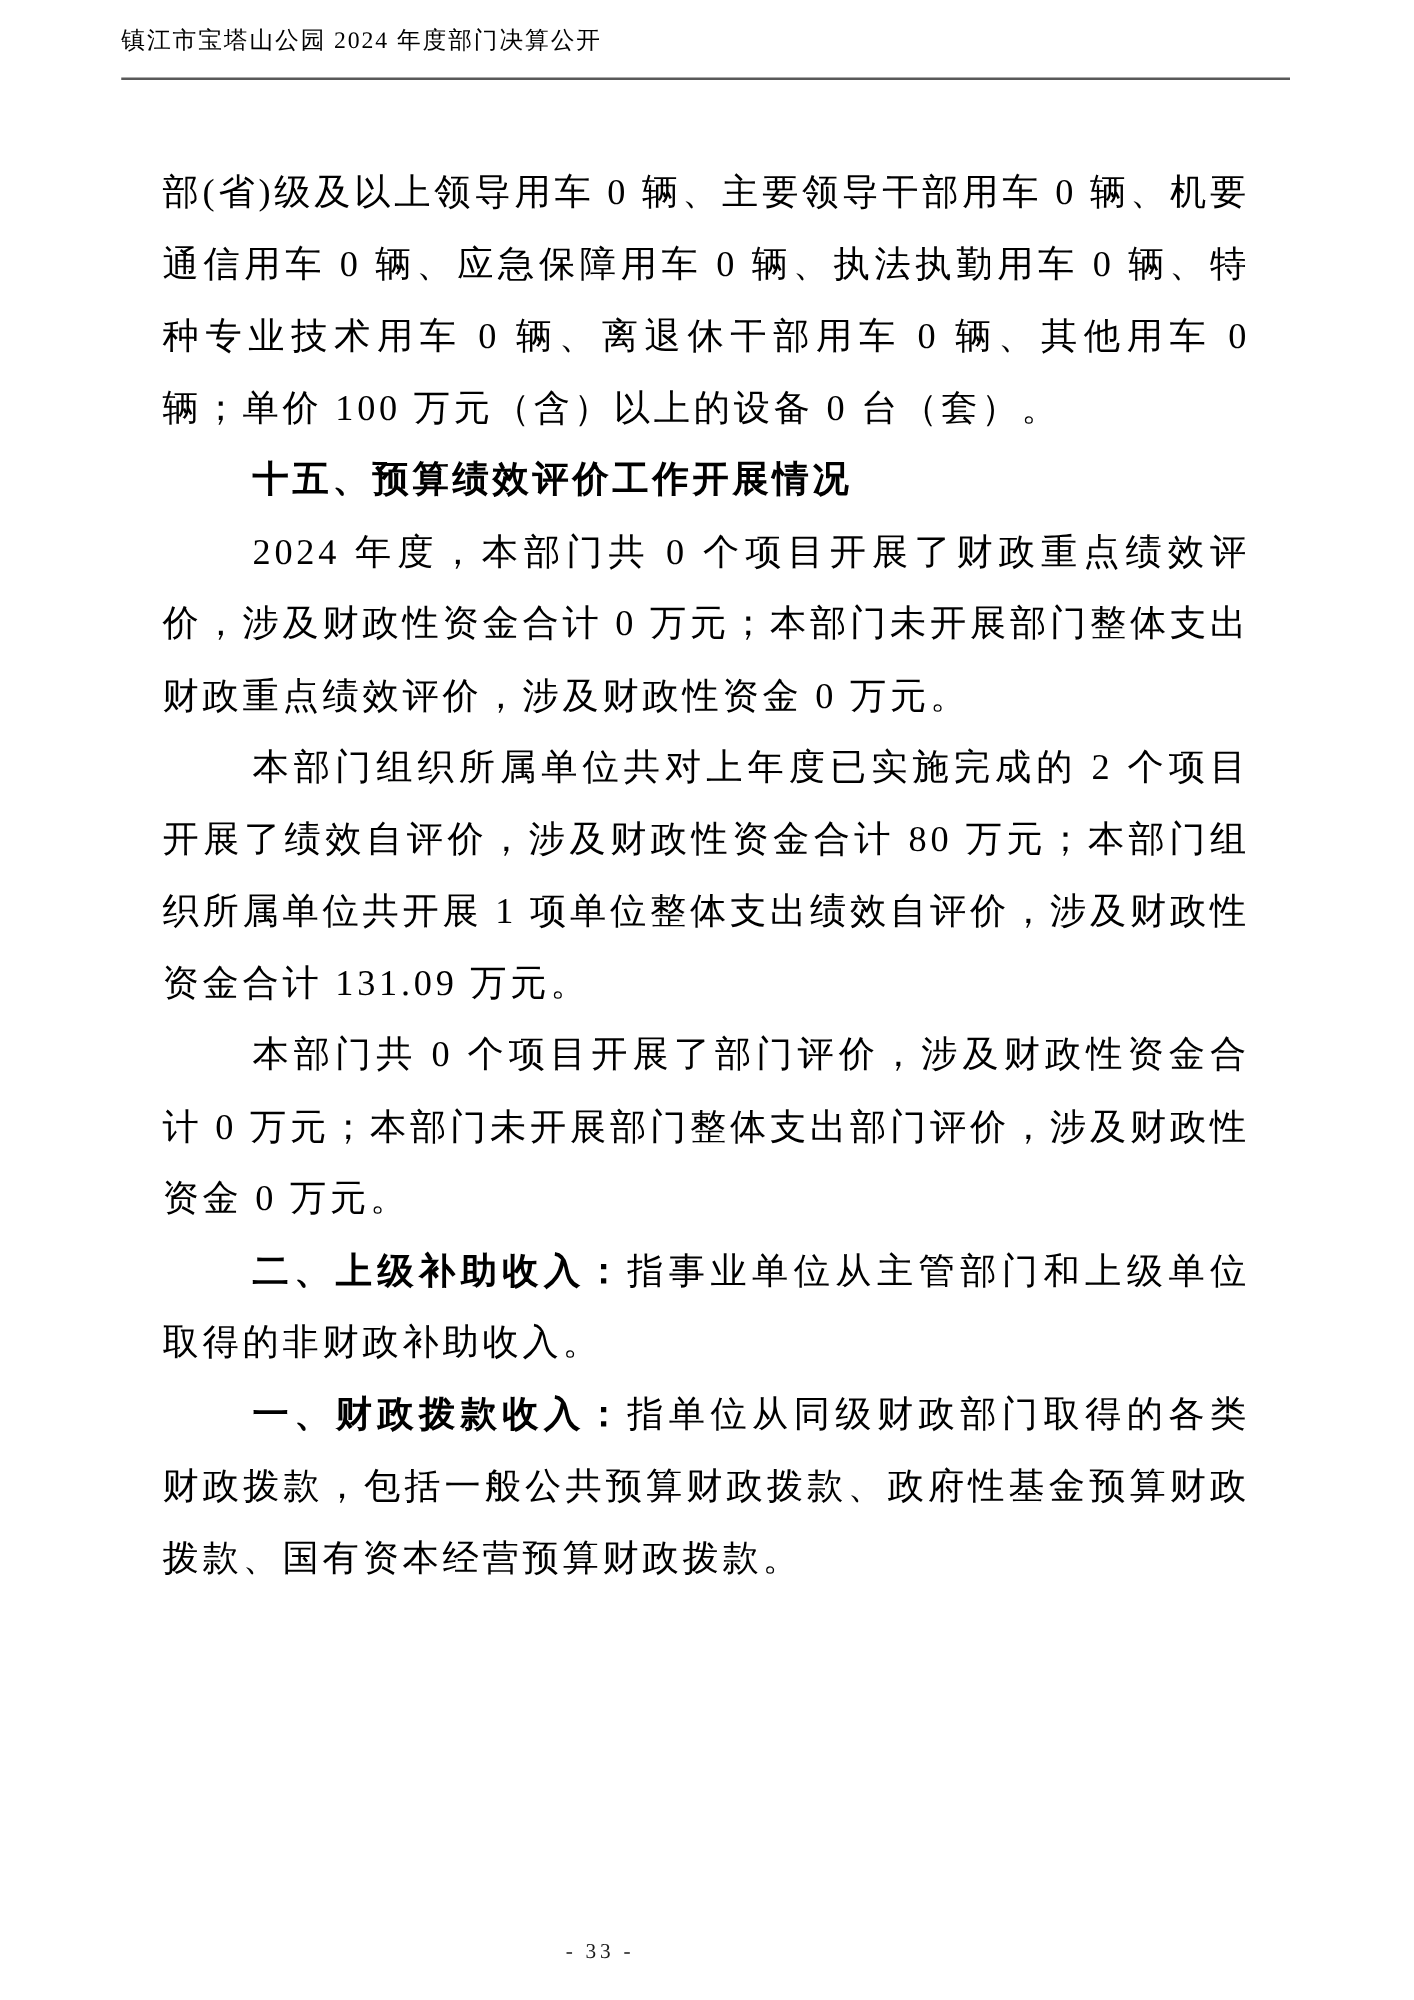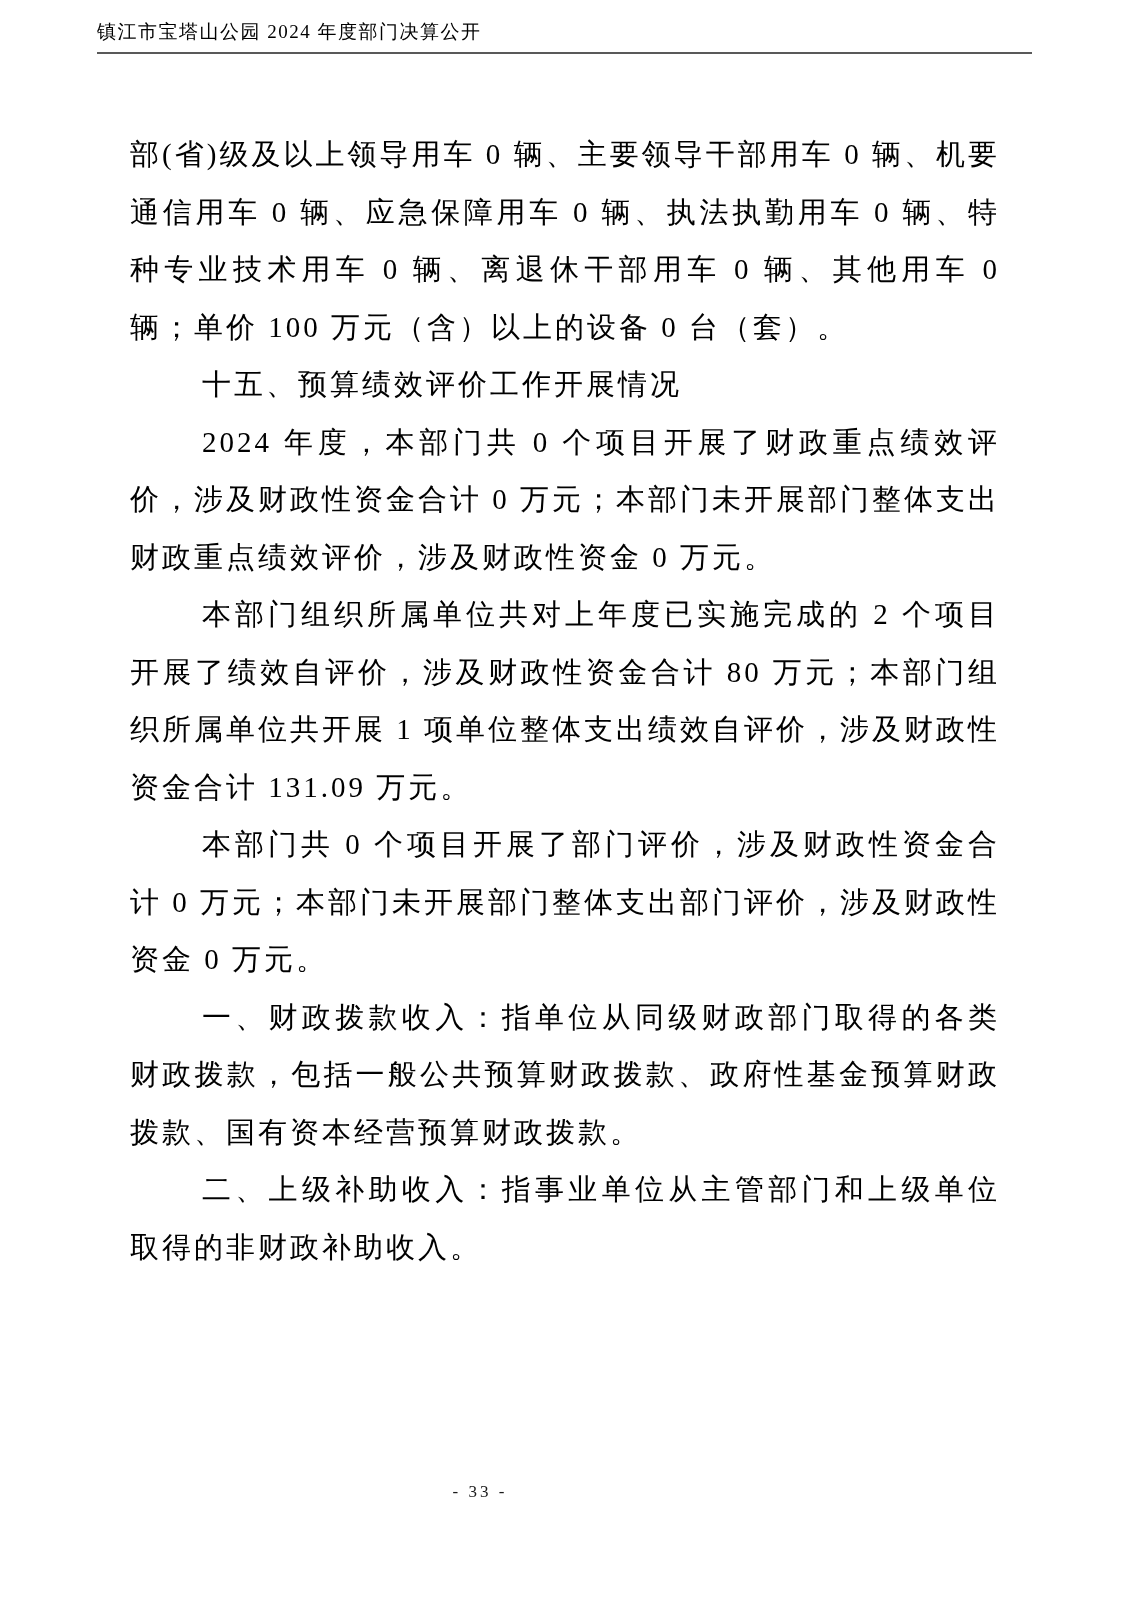--- a/index.html
+++ b/index.html
@@ -10,52 +10,52 @@
     background: #ffffff;
     overflow: hidden;
     color: #000000;
     font-family: "Liberation Serif", "DejaVu Serif", serif;
   }
   .header {
     position: absolute;
     top: 19px;
     left: 97px;
     width: 935px;
-    padding-bottom: 7px;
+    padding-bottom: 17px;
     border-bottom: 2px solid #595959;
     font-size: 19px;
     letter-spacing: 1.5px;
     white-space: nowrap;
   }
   .content {
     position: absolute;
     top: 126px;
     left: 130px;
     width: 870px;
     font-size: 29px;
     line-height: 57.5px;
     letter-spacing: 3px;
     text-align: justify;
     text-justify: inter-character;
   }
   .content p { margin: 0; padding: 0; }
   .indent { text-indent: 72px; }
-  .bold { font-weight: normal; }
+  .bold { font-weight: bold; }
   .part-title {
     margin: 25px 0 37px 0;
     font-size: 37px;
     font-weight: bold;
     text-align: center;
     text-indent: 0;
     line-height: 60px;
     letter-spacing: 4px;
   }
   .footer {
     position: absolute;
-    top: 1482px;
+    top: 1551px;
     left: 0;
     width: 960px;
     text-align: center;
     font-size: 17px;
     letter-spacing: 3px;
     color: #1a1a1a;
   }
 </style>
 </head>
 <body>
@@ -73,25 +73,25 @@
     <p class="bold indent">十五、预算绩效评价工作开展情况</p>
 
     <p class="indent">2024 年度，本部门共 0 个项目开展了财政重点绩效评价，涉及财政性资金合计 0 万元；本部门未开展部门整体支出财政重点绩效评价，涉及财政性资金 0 万元。</p>
 
     <p class="indent">本部门组织所属单位共对上年度已实施完成的 2 个项目开展了绩效自评价，涉及财政性资金合计 80 万元；本部门组织所属单位共开展 1 项单位整体支出绩效自评价，涉及财政性资金合计 131.09 万元。</p>
 
     <p class="indent">本部门共 0 个项目开展了部门评价，涉及财政性资金合计 0 万元；本部门未开展部门整体支出部门评价，涉及财政性资金 0 万元。</p>
 
 
     <p class="indent">
-      <span class="bold">一、财政拨款收入：</span><span>指单位从同级财政部门取得的各类财政拨款，包括一般公共预算财政拨款、政府性基金预算财政拨款、国有资本经营预算财政拨款。</span>
+      <span class="bold">二、上级补助收入：</span><span>指事业单位从主管部门和上级单位取得的非财政补助收入。</span>
     </p>
 
     <p class="indent">
-      <span class="bold">二、上级补助收入：</span><span>指事业单位从主管部门和上级单位取得的非财政补助收入。</span>
+      <span class="bold">一、财政拨款收入：</span><span>指单位从同级财政部门取得的各类财政拨款，包括一般公共预算财政拨款、政府性基金预算财政拨款、国有资本经营预算财政拨款。</span>
     </p>
 
 
   </div>
 
   <div class="footer">
     <span>- 33 -</span>
   </div>
 
 </div>

